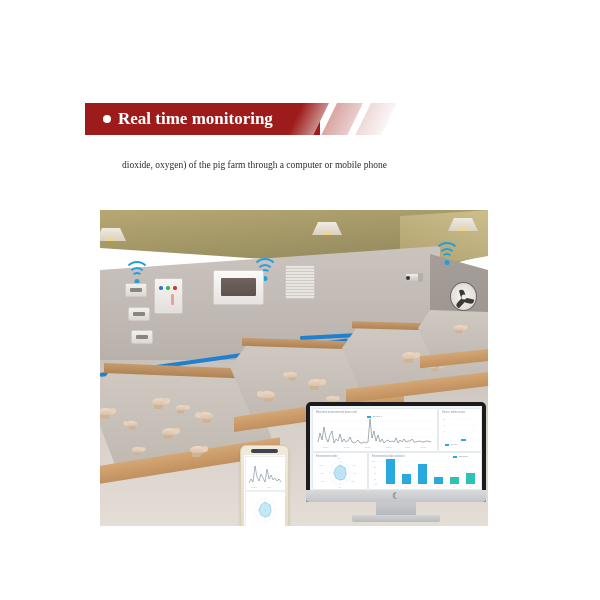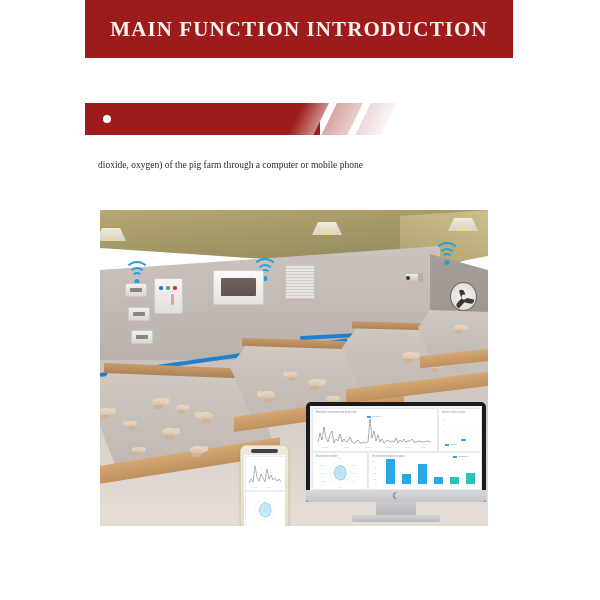--- a/index.html
+++ b/index.html
@@ -46,21 +46,21 @@
   .bullet-dot{
     width:8px;height:8px;border-radius:50%;background:#fff;display:inline-block;
   }
 
   
   .body-copy{
     position:absolute;left:92px;top:156px;width:420px;
     color:#2b2b2b;font-family:"Liberation Serif", serif;
     font-size:9.5px;line-height:19px;
   }
-  .body-copy .l2{display:block;padding-left:6px;}
+  .body-copy .l2{display:block;padding-left:6px;margin-left:24px;}
 
   
   .scene{
     position:absolute;left:100px;top:210px;width:388px;height:316px;
     overflow:hidden;background:#ffffff;
   }
   .ceiling{
     position:absolute;left:0;top:0;width:388px;height:62px;
     background:linear-gradient(175deg,#b7a873 0%,#9c9163 60%,#8e8459 100%);
     clip-path:polygon(0 0,388px 0,388px 44px,330px 60px,0 38px);
@@ -280,31 +280,29 @@
   }
   .ph-card{position:absolute;background:#fff;border:1px solid #eceff2;}
 
   svg{display:block;}
 </style>
 </head>
 <body>
 
 <div class="page">
 
-  <div class="header-banner">
-    <div class="header-title">MAIN FUNCTION INTRODUCTION</div>
-  </div>
 
   <div class="section-bar">
     <div class="section-solid"></div>
     <div class="section-skew sk1"></div>
     <div class="section-skew sk2"></div>
     <div class="section-skew sk3"></div>
     <div class="section-label">
       <span class="bullet-dot"></span>
+      <span>Real time monitoring</span>
     </div>
   </div>
 
   <div class="body-copy">
     <span class="l2">dioxide, oxygen) of the pig farm through a computer or mobile phone</span>
   </div>
 
   <div class="scene">
 
     <div class="ceiling"></div>

